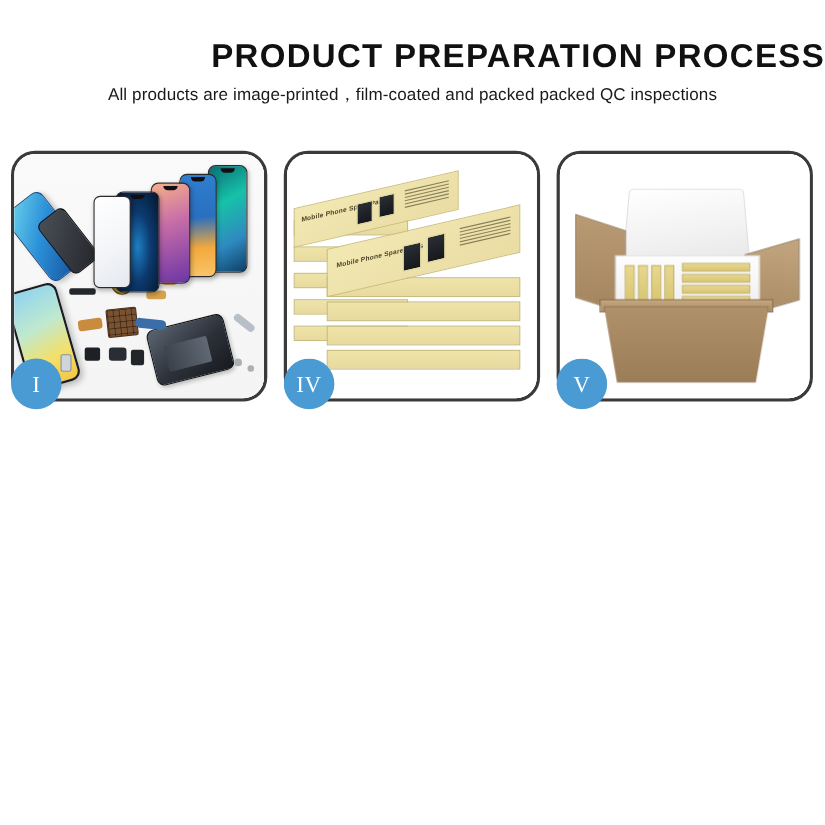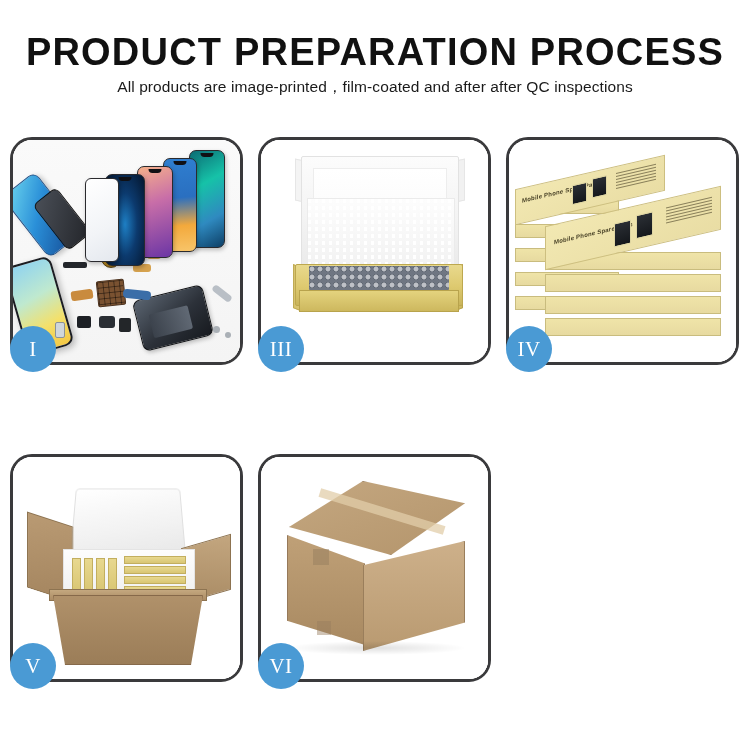--- a/index.html
+++ b/index.html
@@ -11,26 +11,27 @@
     font-family: "Liberation Sans", sans-serif;
     overflow: hidden;
     position: relative;
   }
 
   
   .header { width: 750px; padding-top: 30px; text-align: center; }
 
   .title {
     font-family: "Liberation Sans", sans-serif;
-    font-size: 38px;
+    font-size: 30px;
     font-weight: bold;
     letter-spacing: 1.2px;
     color: #111111;
     line-height: 44px;
     white-space: nowrap;
+    text-align: right;
   }
 
   .subtitle {
     font-family: "Liberation Sans", sans-serif;
     font-size: 15.5px;
     font-weight: normal;
     color: #1a1a1a;
     line-height: 26px;
     letter-spacing: .1px;
     white-space: nowrap;
@@ -385,21 +386,21 @@
   .c6-shadow {
     position:absolute; left:24px; top:184px; width:182px; height:14px;
     background: radial-gradient(ellipse at 50% 50%, rgba(0,0,0,.12), transparent 70%);
   }
 </style>
 </head>
 <body>
 
 <div class="header">
   <div class="title">PRODUCT PREPARATION PROCESS</div>
-  <div class="subtitle">All products are image-printed，film-coated and after after QC inspections</div>
+  <div class="subtitle">All products are image-printed，film-coated and packed packed QC inspections</div>
 </div>
 
 <div class="grid">
 
   <div class="panel p1">
     <div class="panel-clip">
       <div class="stage">
         <div class="tiltphone-blue"></div>
         <div class="tiltphone-dark"></div>
         <div class="tiltphone-yellow"></div>
@@ -435,37 +436,20 @@
         <span class="part pi2"></span>
         <span class="part pj"></span>
         <span class="part pk"></span>
         <span class="part pl"></span>
       </div>
     </div>
     <div class="badge">I</div>
   </div>
 
 
-  <div class="panel p3">
-    <div class="panel-clip">
-      <div class="stage">
-        <div class="lidflap-l"></div>
-        <div class="lidflap-r"></div>
-        <div class="lid3"></div>
-        <div class="lid3-inner"></div>
-        <div class="foam3"></div>
-        <div class="tray3-lcorner"></div>
-        <div class="tray3-rcorner"></div>
-        <div class="tray3"></div>
-        <div class="tray3-items"></div>
-        <div class="tray3-face"></div>
-      </div>
-    </div>
-    <div class="badge">III</div>
-  </div>
 
   <div class="panel p4">
     <div class="panel-clip">
       <div class="stage">
 
         <div class="kbox" style="left:6px; top:60px; width:104px; height:14px;"></div>
         <div class="kbox" style="left:6px; top:84px; width:104px; height:14px;"></div>
         <div class="kbox" style="left:6px; top:108px; width:104px; height:14px;"></div>
         <div class="kbox" style="left:6px; top:132px; width:104px; height:14px;"></div>
         <div class="kbox" style="left:6px; top:156px; width:104px; height:14px;"></div>
@@ -524,28 +508,14 @@
           <div class="ybox" style="left:60px; top:26px; width:62px; height:8px;"></div>
           <div class="ybox" style="left:60px; top:36px; width:62px; height:8px;"></div>
         </div>
         <div class="carton5-rim"></div>
         <div class="carton5"></div>
       </div>
     </div>
     <div class="badge">V</div>
   </div>
 
-  <div class="panel p6">
-    <div class="panel-clip">
-      <div class="stage">
-        <div class="c6-top"></div>
-        <div class="c6-left"></div>
-        <div class="c6-right"></div>
-        <div class="c6-tape"></div>
-        <div class="c6-label-a"></div>
-        <div class="c6-label-b"></div>
-        <div class="c6-shadow"></div>
-      </div>
-    </div>
-    <div class="badge">VI</div>
-  </div>
 
 </div>
 
 </body></html>

